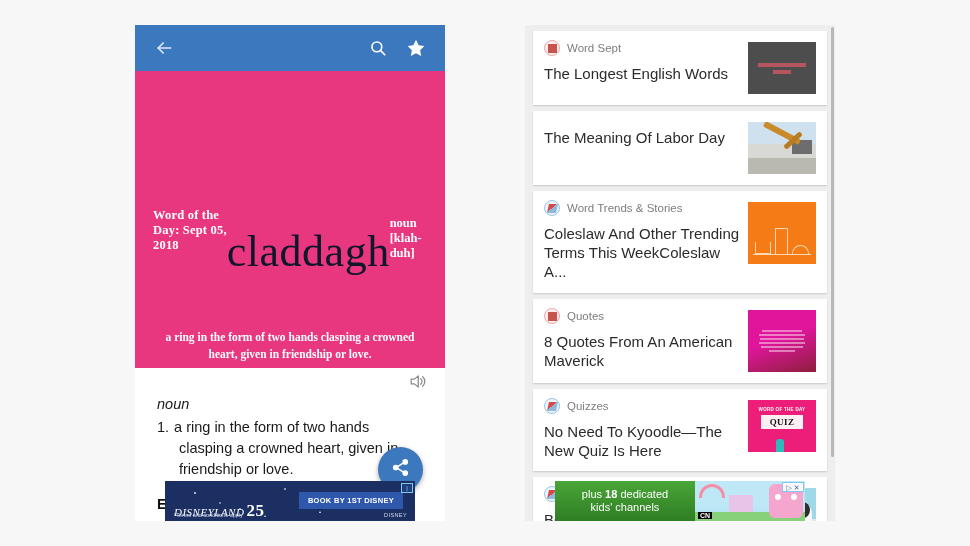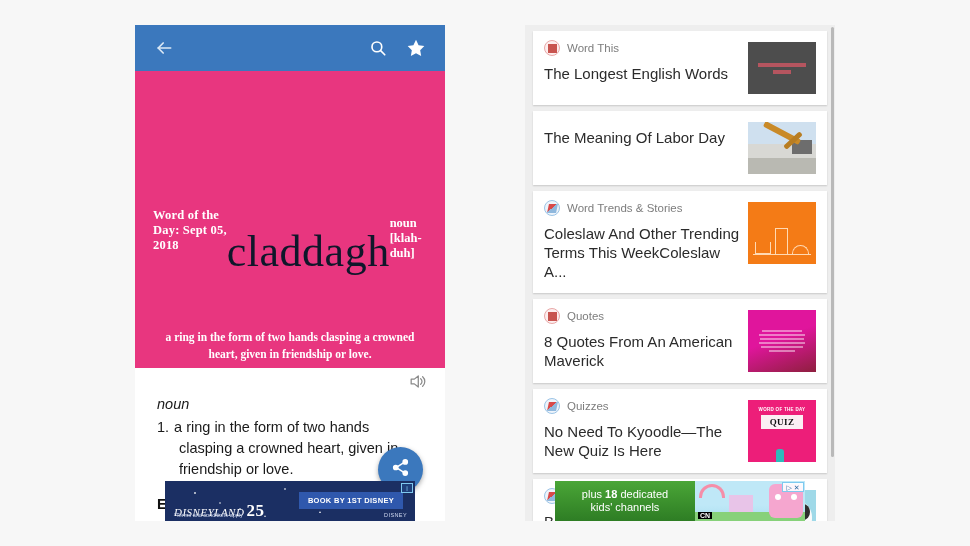--- a/index.html
+++ b/index.html
@@ -381,21 +381,21 @@
     <div class="brand">DISNEY</div>
     <div class="admark">i</div>
   </div>
 
   <div class="feed">
 
     <div class="card">
       <div class="card-main">
         <div class="cat-row">
           <span class="cat-icon red"></span>
-          <span class="cat-label">Word This</span>
+          <span class="cat-label">Word Sept</span>
         </div>
         <div class="card-title">The Longest English Words</div>
       </div>
       <div class="thumb t-longwords">
         <span class="l1"></span>
           <span class="l2"></span>
       </div>
     </div>
 
     <div class="card">
@@ -445,21 +445,21 @@
     </div>
 
     <div class="card">
       <div class="card-main">
         <div class="cat-row">
           <span class="cat-icon blue"></span>
           <span class="cat-label">Quizzes</span>
         </div>
         <div class="card-title">No Need To Kyoodle—The New Quiz Is Here</div>
       </div>
-      <div class="thumb t-quiz" style="height:62px;width:68px;">
+      <div class="thumb t-quiz" style="height:52px;width:68px;">
         <span class="wotd">WORD OF THE DAY</span>
         <span class="box">QUIZ</span>
         <span class="hand"></span>
       </div>
     </div>
 
     <div class="card">
       <div class="card-main">
         <div class="cat-row">
           <span class="cat-icon blue"></span>

